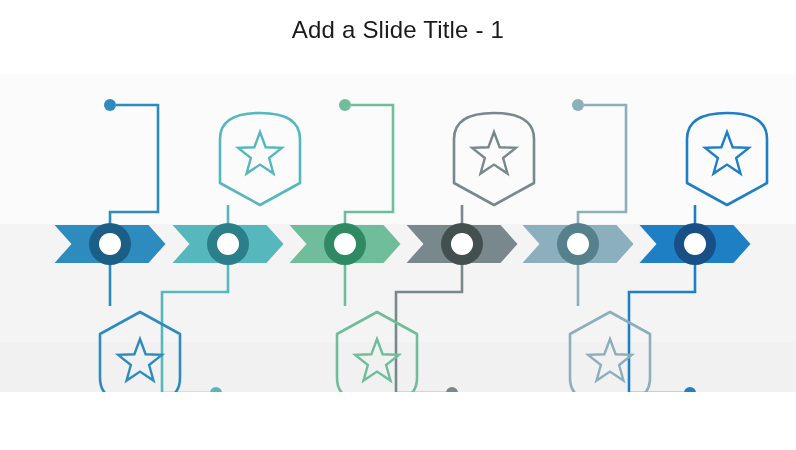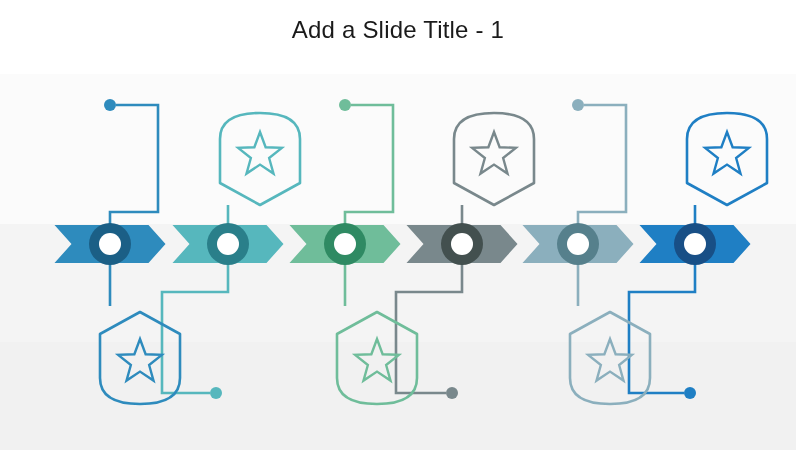--- a/index.html
+++ b/index.html
@@ -9,21 +9,21 @@
   body {
     width: 796px;
     height: 450px;
     overflow: hidden;
     font-family: "Liberation Sans", sans-serif;
     background: #ffffff;
   }
   #slide {
     position: relative;
     width: 796px;
-    height: 450px;
+    height: 392px;
     background: #ffffff;
     overflow: hidden;
   }
   
   .band {
     position: absolute;
     left: 0;
     width: 796px;
   }
   .band-upper {

